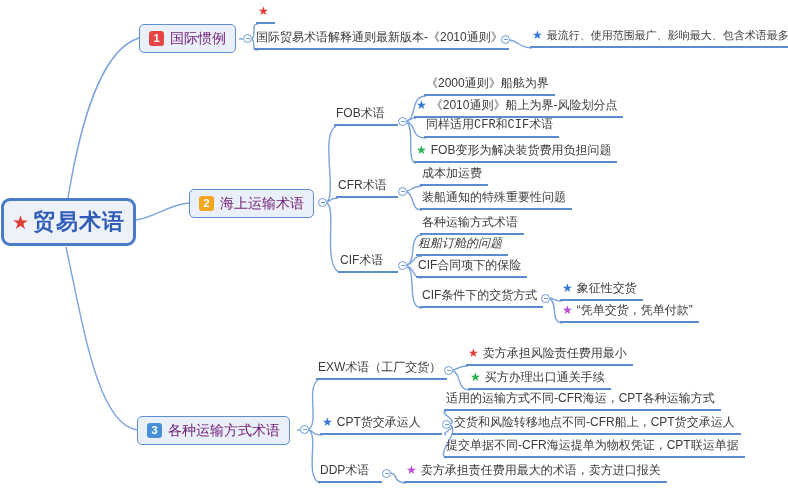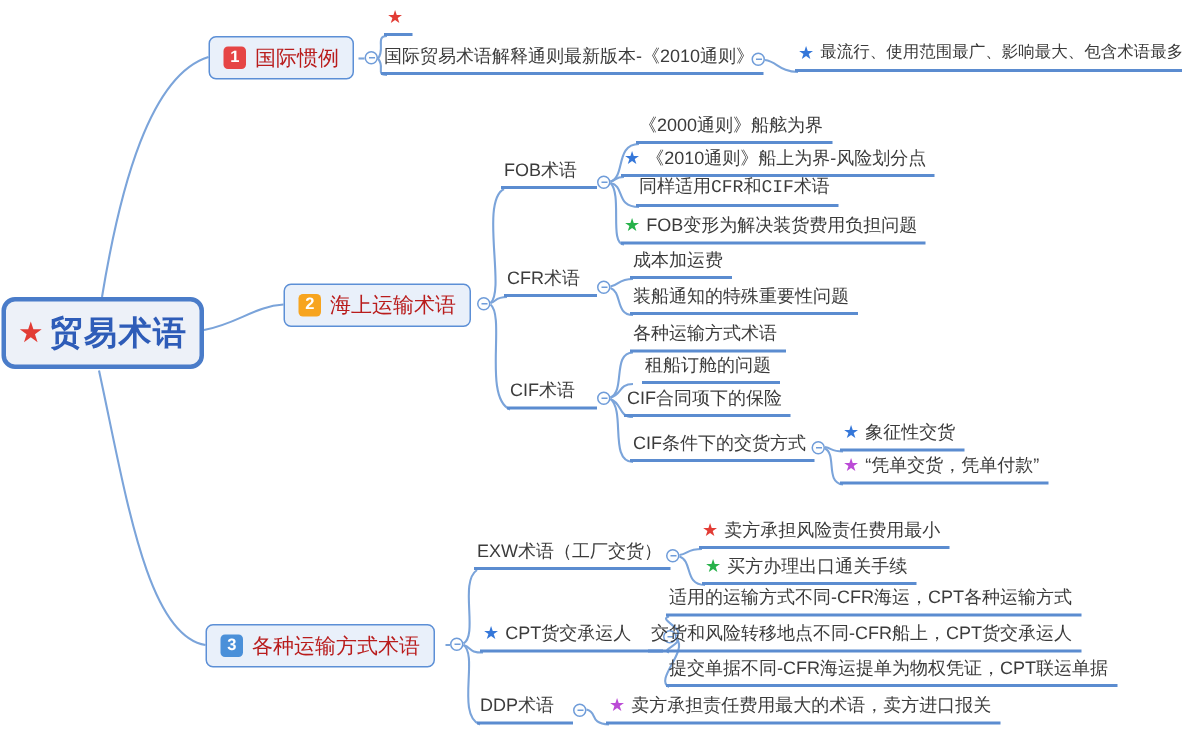--- a/index.html
+++ b/index.html
@@ -19,21 +19,21 @@
   }
   .root .txt{font-size:22px;font-weight:bold;color:#2e5cb8;letter-spacing:1px;}
   .root .star{font-size:19px;}
 
   
   .box{
     position:absolute;display:flex;align-items:center;gap:6px;
     background:#e9f0fa;border:1.5px solid #5c8fd6;border-radius:5px;
     height:29px;padding:0 9px;box-sizing:border-box;
   }
-  .box .txt{font-size:14px;color:#b91c1c;}
+  .box .txt{font-size:14px;color:#701a75;}
   .badge{
     display:inline-block;width:15px;height:15px;border-radius:3px;
     color:#fff;font-size:11px;font-weight:bold;line-height:15px;text-align:center;
   }
   .badge-1{background:#e64545;}
   .badge-2{background:#f7a41f;}
   .badge-3{background:#4a90d9;}
 
   
   .leaf{
@@ -167,21 +167,21 @@
     <span>装船通知的特殊重要性问题</span>
   </div>
 
   <div class="leaf" style="left:338px;top:254px;min-width:60px;">
     <span>CIF术语</span>
   </div>
   <span class="collapse" style="left:398px;top:261px;"></span>
   <div class="leaf" style="left:420px;top:216px;">
     <span>各种运输方式术语</span>
   </div>
-  <div class="leaf" style="left:428px;top:237px;">
+  <div class="leaf" style="left:416px;top:237px;font-style:italic;">
     <span>租船订舱的问题</span>
   </div>
   <div class="leaf" style="left:416px;top:259px;">
     <span>CIF合同项下的保险</span>
   </div>
   <div class="leaf" style="left:420px;top:289px;min-width:120px;text-align:right;">
     <span>CIF条件下的交货方式</span>
   </div>
   <span class="collapse" style="left:541px;top:294px;"></span>
   <div class="leaf" style="left:560px;top:282px;">
@@ -213,21 +213,21 @@
   </div>
 
   <div class="leaf" style="left:320px;top:416px;min-width:122px;">
     <span class="star s-blue">★</span>
     <span>CPT货交承运人</span>
   </div>
   <span class="collapse" style="left:442px;top:420px;"></span>
   <div class="leaf" style="left:444px;top:392px;">
     <span>适用的运输方式不同-CFR海运，CPT各种运输方式</span>
   </div>
-  <div class="leaf" style="left:432px;top:416px;text-align:right;">
+  <div class="leaf" style="left:452px;top:416px;text-align:right;">
     <span>交货和风险转移地点不同-CFR船上，CPT货交承运人</span>
   </div>
   <div class="leaf" style="left:444px;top:439px;">
     <span>提交单据不同-CFR海运提单为物权凭证，CPT联运单据</span>
   </div>
 
   <div class="leaf" style="left:318px;top:464px;min-width:64px;">
     <span>DDP术语</span>
   </div>
   <span class="collapse" style="left:382px;top:469px;"></span>

